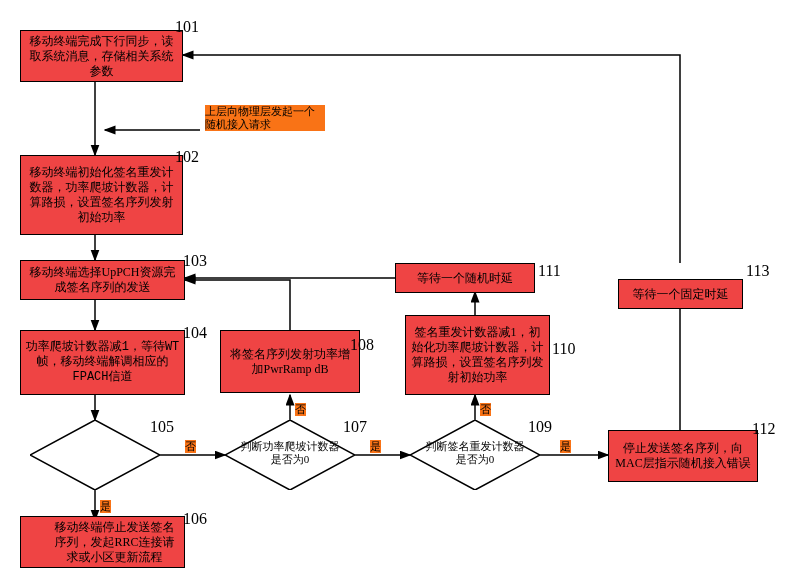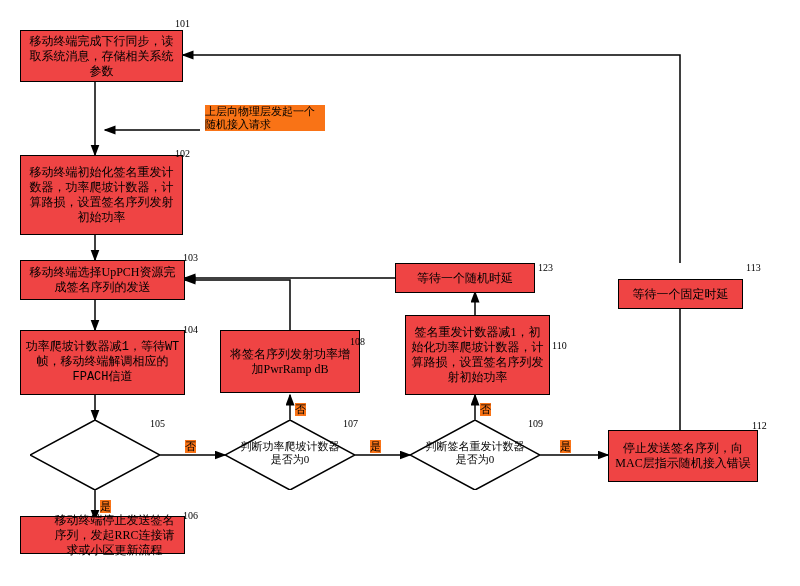--- a/index.html
+++ b/index.html
@@ -1,19 +1,19 @@
 <!DOCTYPE html>
 <html><head>
 <meta charset="utf-8">
 <style>
   html,body{margin:0;padding:0;font-family:"SimSun","Songti SC",serif;background:#fff;}
   #wrap{position:relative;width:800px;height:586px;}
   .box{position:absolute;border:1.5px solid #000;background:#ef4444;font-size:12px;line-height:15px;text-align:center;display:flex;align-items:center;justify-content:center;padding:2px 4px;box-sizing:border-box;}
   .lbl{position:absolute;font-size:11px;line-height:13px;background:#f97316;}
-  .id{position:absolute;font-size:10px;}
+  .id{position:absolute;font-size:16px;}
   svg{position:absolute;left:0;top:0;}
   .dmd{position:absolute;}
   .dmd polygon{fill:#fff;stroke:#000;stroke-width:1.5;}
   .dtxt{font-size:11px;line-height:13px;text-align:center;}
 </style>
 </head>
 <body>
 
 <div id="wrap">
 
@@ -75,21 +75,21 @@
 <div class="box" style="left:20px;top:330px;width:165px;height:65px;font-family:Liberation Mono, monospace;">
       <span>功率爬坡计数器减1，等待WT帧，移动终端解调相应的FPACH信道</span>
     </div>
 <div class="id" style="left:183px;top:324px;">104</div>
 
 <svg class="dmd" style="left:30px;top:420px;" width="130" height="70">
   <polygon points="65,0 130,35 65,70 0,35"></polygon>
     </svg>
 <div class="id" style="left:150px;top:418px;">105</div>
 
-<div class="box" style="left:20px;top:516px;width:165px;height:38px;padding-left:28px;">
+<div class="box" style="left:20px;top:516px;width:165px;height:52px;padding-left:28px;">
       <span>移动终端停止发送签名序列，发起RRC连接请求或小区更新流程</span>
     </div>
 <div class="id" style="left:183px;top:510px;">106</div>
 
 <svg class="dmd" style="left:225px;top:420px;" width="130" height="70">
   <polygon points="65,0 130,35 65,70 0,35"></polygon>
     </svg>
 <div style="position:absolute;left:240px;top:440px;width:100px;" class="dtxt">判断功率爬坡计数器是否为0</div>
 <div class="id" style="left:343px;top:418px;">107</div>
 
@@ -105,21 +105,21 @@
 <div class="id" style="left:528px;top:418px;">109</div>
 
 <div class="box" style="left:405px;top:315px;width:145px;height:80px;">
       <span>签名重发计数器减1，初始化功率爬坡计数器，计算路损，设置签名序列发射初始功率</span>
     </div>
 <div class="id" style="left:552px;top:340px;">110</div>
 
 <div class="box" style="left:395px;top:263px;width:140px;height:30px;">
       <span>等待一个随机时延</span>
     </div>
-<div class="id" style="left:538px;top:262px;">123</div>
+<div class="id" style="left:538px;top:262px;">111</div>
 
 <div class="box" style="left:608px;top:430px;width:150px;height:52px;">
       <span>停止发送签名序列，向MAC层指示随机接入错误</span>
     </div>
 <div class="id" style="left:752px;top:420px;">112</div>
 
 <div class="box" style="left:618px;top:279px;width:125px;height:30px;">
       <span>等待一个固定时延</span>
     </div>
 <div class="id" style="left:746px;top:262px;">113</div>

